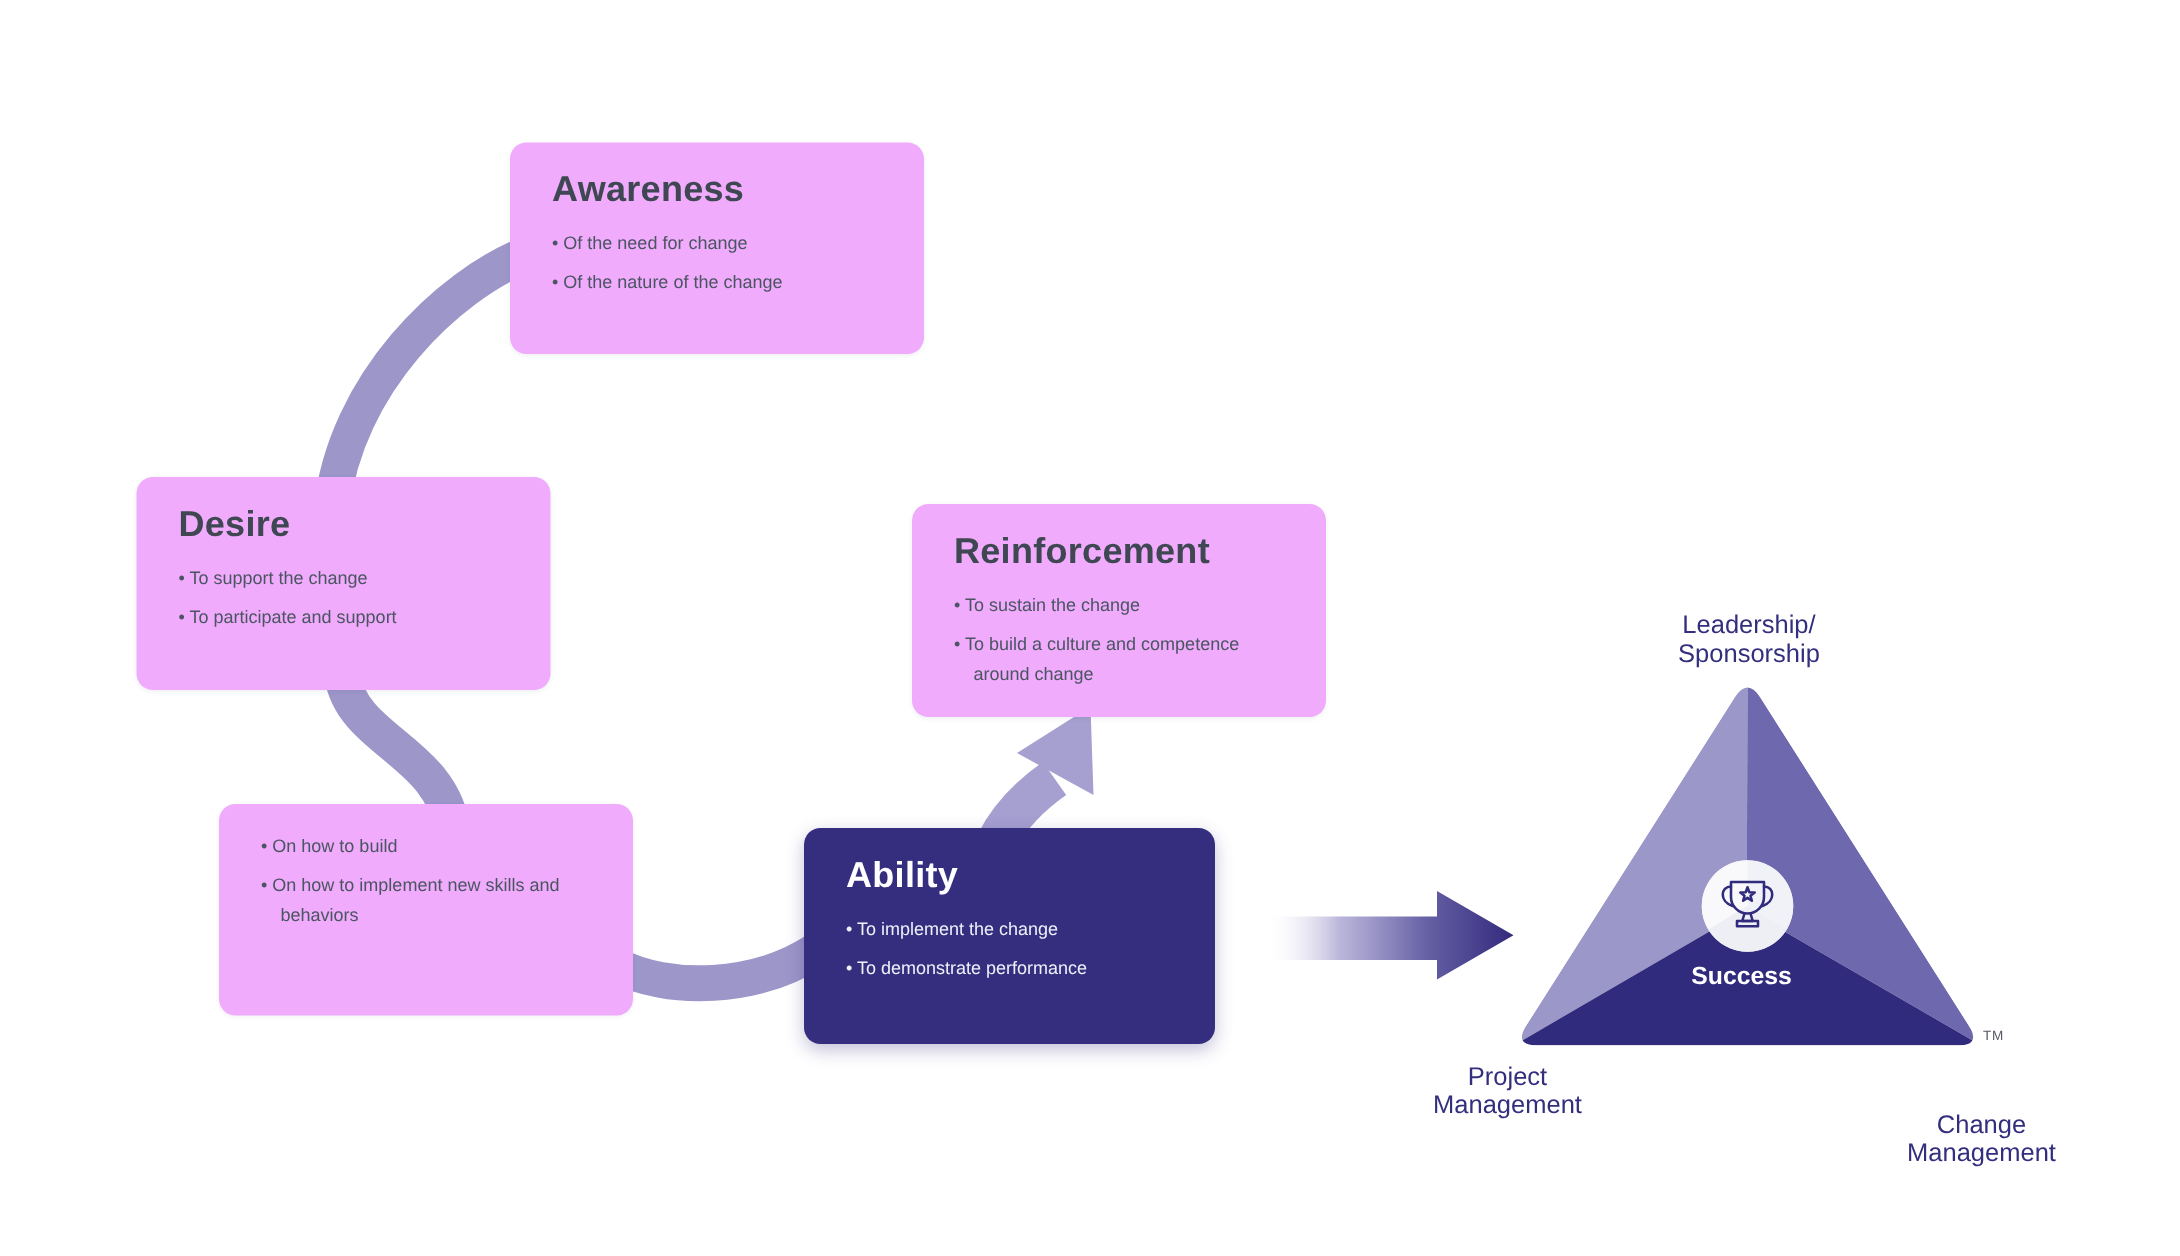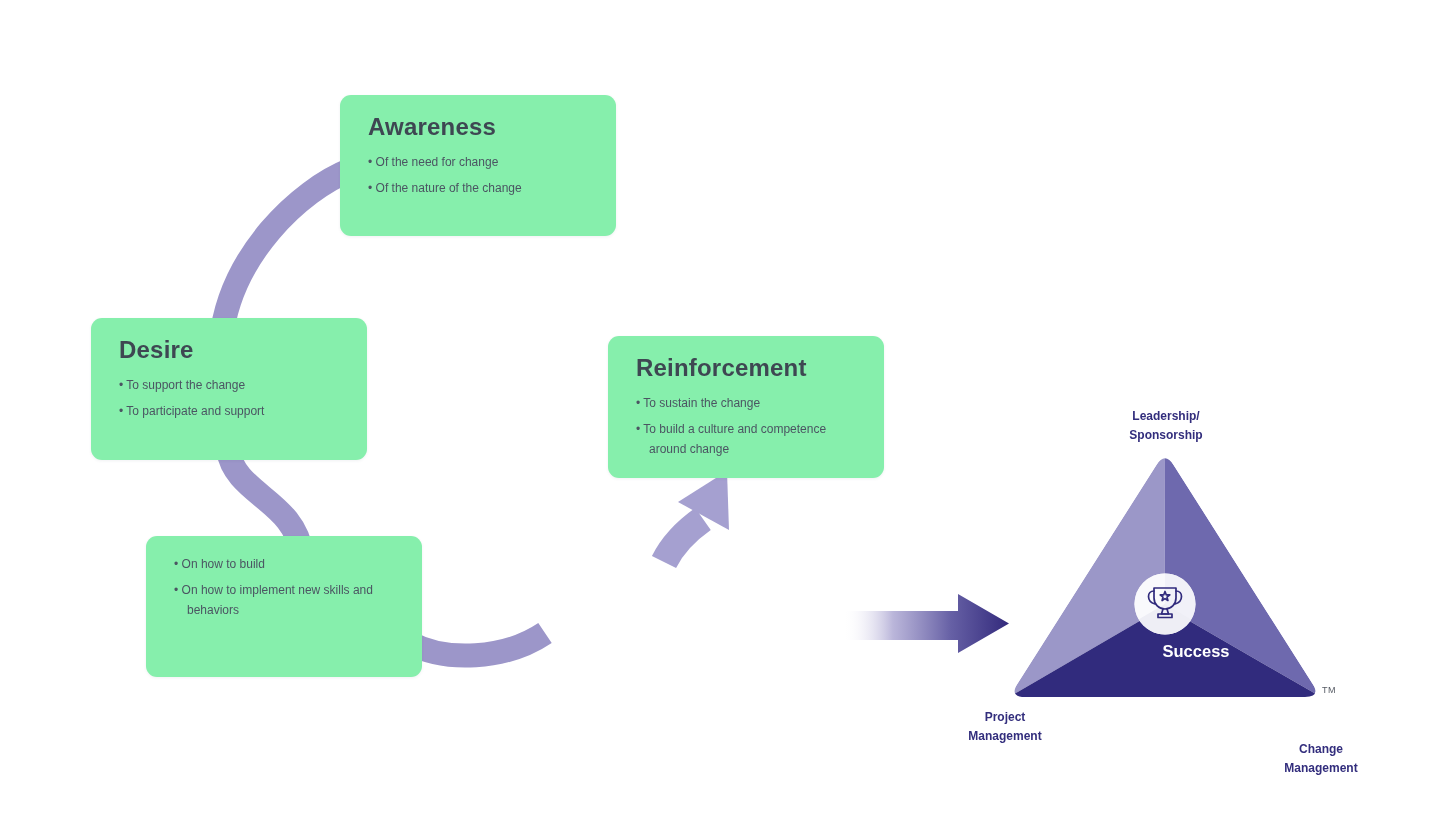--- a/index.html
+++ b/index.html
@@ -8,21 +8,21 @@
     width:1453px;height:837px;
     background:#ffffff;
     overflow:hidden;
     font-family:"Liberation Sans", sans-serif;
   }
   .layer{position:absolute;left:0;top:0;}
 
   
   .card{
     position:absolute;
-    background:#86efac;
+    background:#f0abfc;
     border-radius:11px;
     padding:18px 28px;
     box-sizing:border-box;
     box-shadow:0 1px 3px rgba(70,80,100,0.08);
     z-index:2;
   }
   .card.dark{
     background:#352e7e;
     box-shadow:0 4px 12px rgba(53,46,126,0.30);
   }
@@ -45,22 +45,22 @@
     margin:0 0 6px 0;
     padding-left:13px;
     text-indent:-13px;
   }
   .bullet::before{content:"• ";}
   .card.dark .bullet{color:#eef0fa;}
 
   
   .tri-label{
     position:absolute;
-    font-size:12px;
-    font-weight:700;
+    font-size:17px;
+    font-weight:400;
     color:#332e7d;
     text-align:center;
     line-height:19px;
     white-space:pre-line;
     z-index:3;
   }
   .success-label{
     position:absolute;
     font-size:16.5px;
     font-weight:700;
@@ -145,35 +145,42 @@
     </ul>
   </div>
 
   <div class="card" style="left:146px;top:536px;width:276px;height:141px">
     <ul class="card-bullets">
       <li class="bullet">On how to build</li>
       <li class="bullet">On how to implement new skills and behaviors</li>
     </ul>
   </div>
 
+  <div class="card dark" style="left:536px;top:552px;width:274px;height:144px">
+    <h2 class="card-title">Ability</h2>
+    <ul class="card-bullets">
+      <li class="bullet">To implement the change</li>
+      <li class="bullet">To demonstrate performance</li>
+    </ul>
+  </div>
 
   <div class="card" style="left:608px;top:336px;width:276px;height:142px">
     <h2 class="card-title">Reinforcement</h2>
     <ul class="card-bullets">
       <li class="bullet">To sustain the change</li>
       <li class="bullet">To build a culture and competence around change</li>
     </ul>
   </div>
 
   <div class="tri-label" style="left:1066px;top:407px;width:200px">Leadership/
 Sponsorship</div>
 
   <div class="tri-label" style="left:905px;top:708px;width:200px">Project
 Management</div>
 
   <div class="tri-label" style="left:1221px;top:740px;width:200px">Change
 Management</div>
 
-  <div class="success-label" style="left:1116px;top:642px;width:160px">Success</div>
+  <div class="success-label" style="left:1081px;top:642px;width:160px">Success</div>
 
   <div class="tm-mark" style="left:1322px;top:685px">TM</div>
 
 </div>
 
 </body></html>

